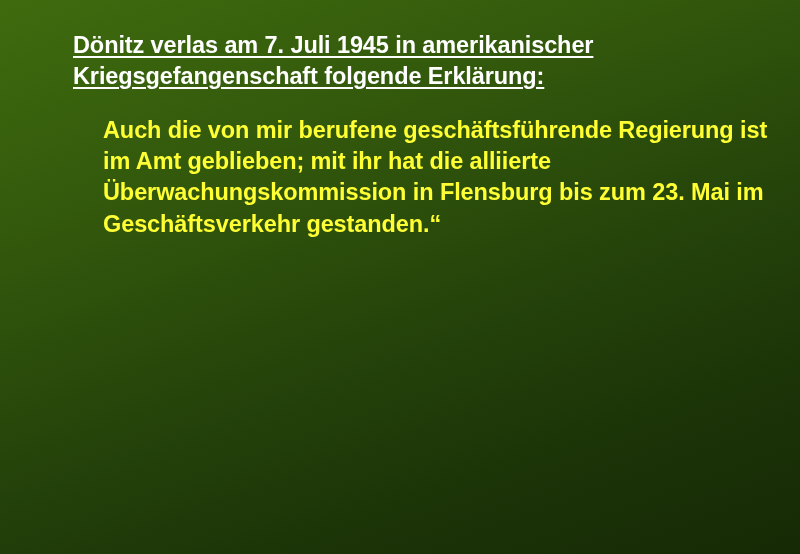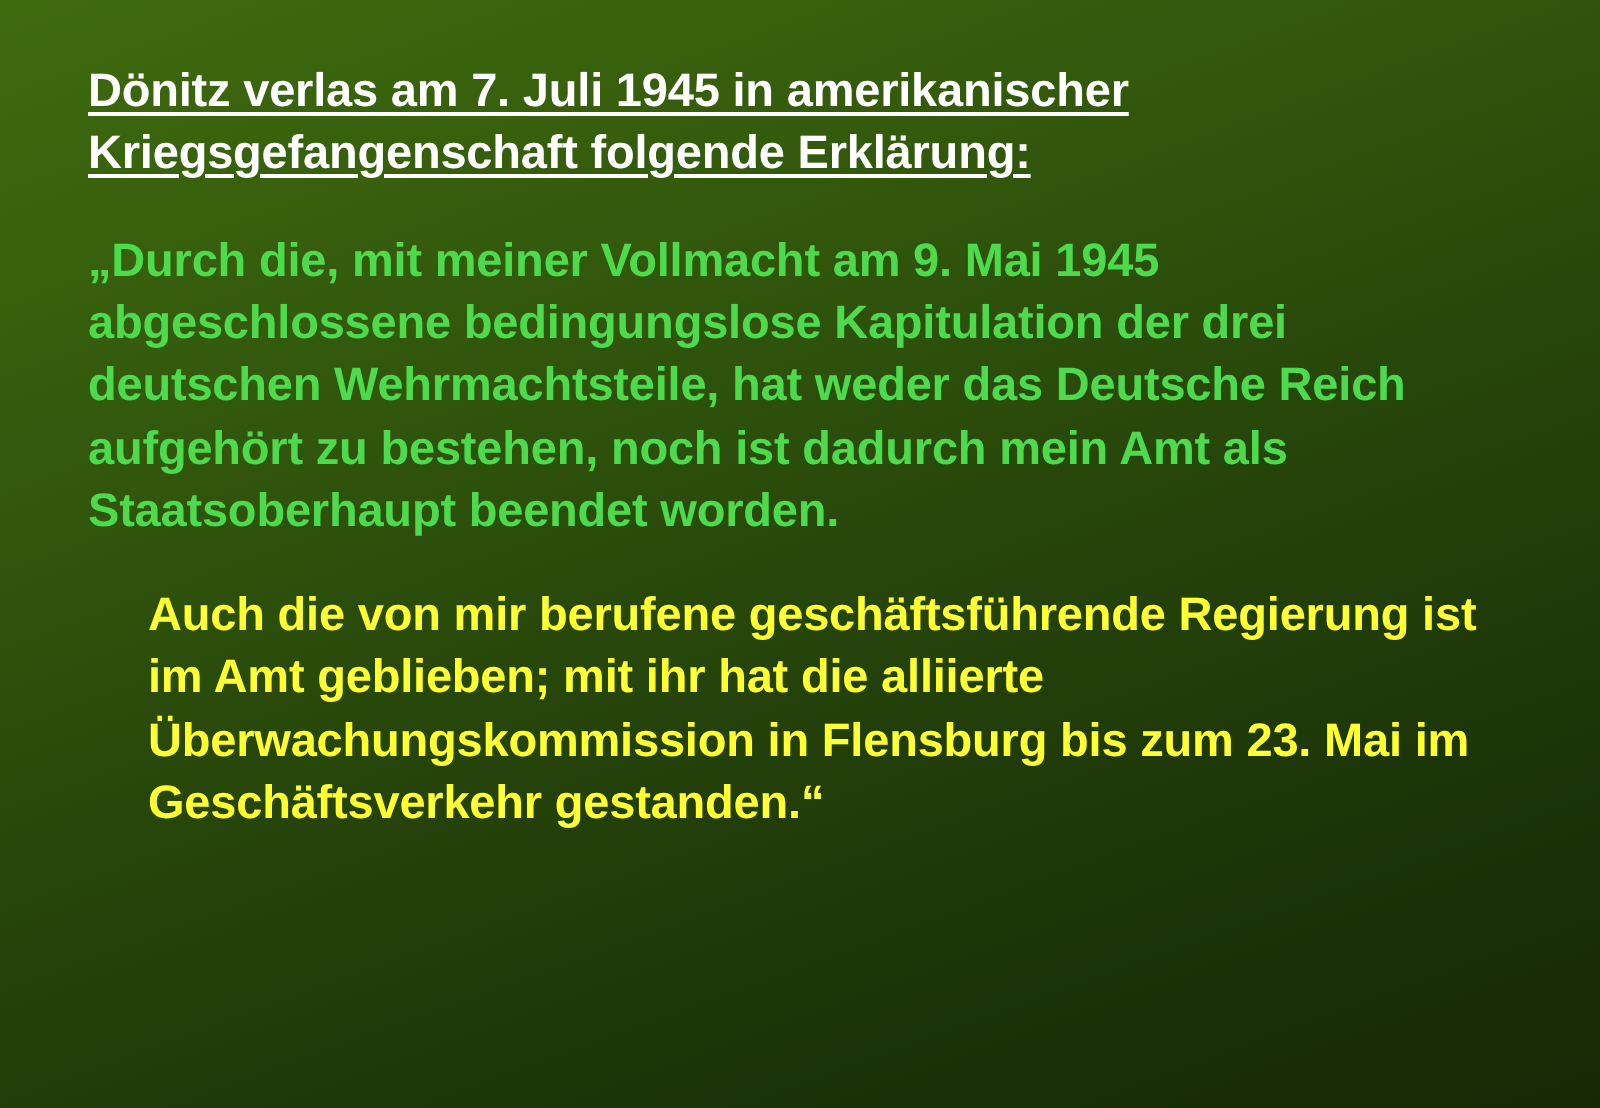--- a/index.html
+++ b/index.html
@@ -15,21 +15,21 @@
   .slide {
     position: relative;
     width: 800px;
     height: 554px;
     box-sizing: border-box;
     background: linear-gradient(160deg, #3f6b0e 0%, #33590c 28%, #24420a 58%, #1b3307 80%, #162905 100%);
     overflow: hidden;
   }
   .slide-inner {
     position: absolute;
-    left: 44px;
+    left: 73px;
     top: 30px;
     width: 700px;
   }
   .title {
     font-size: 23.5px;
     font-weight: bold;
     line-height: 1.33;
     color: #ffffff;
     text-decoration: underline;
     text-underline-offset: 3px;
@@ -53,16 +53,15 @@
   .para:last-child {
     margin-bottom: 0;
   }
 </style>
 </head>
 <body>
 
 <div class="slide">
   <div class="slide-inner">
     <h1 class="title">Dönitz verlas am 7. Juli 1945 in amerikanischer Kriegsgefangenschaft folgende Erklärung:</h1>
-    <p class="para para-green">„Durch die, mit meiner Vollmacht am 9. Mai 1945 abgeschlossene bedingungslose Kapitulation der drei deutschen Wehrmachtsteile, hat weder das Deutsche Reich aufgehört zu bestehen, noch ist dadurch mein Amt als Staatsoberhaupt beendet worden.</p>
     <p class="para para-yellow">Auch die von mir berufene geschäftsführende Regierung ist im Amt geblieben; mit ihr hat die alliierte Überwachungskommission in Flensburg bis zum 23. Mai im Geschäftsverkehr gestanden.“</p>
   </div>
 </div>
 
 </body></html>

